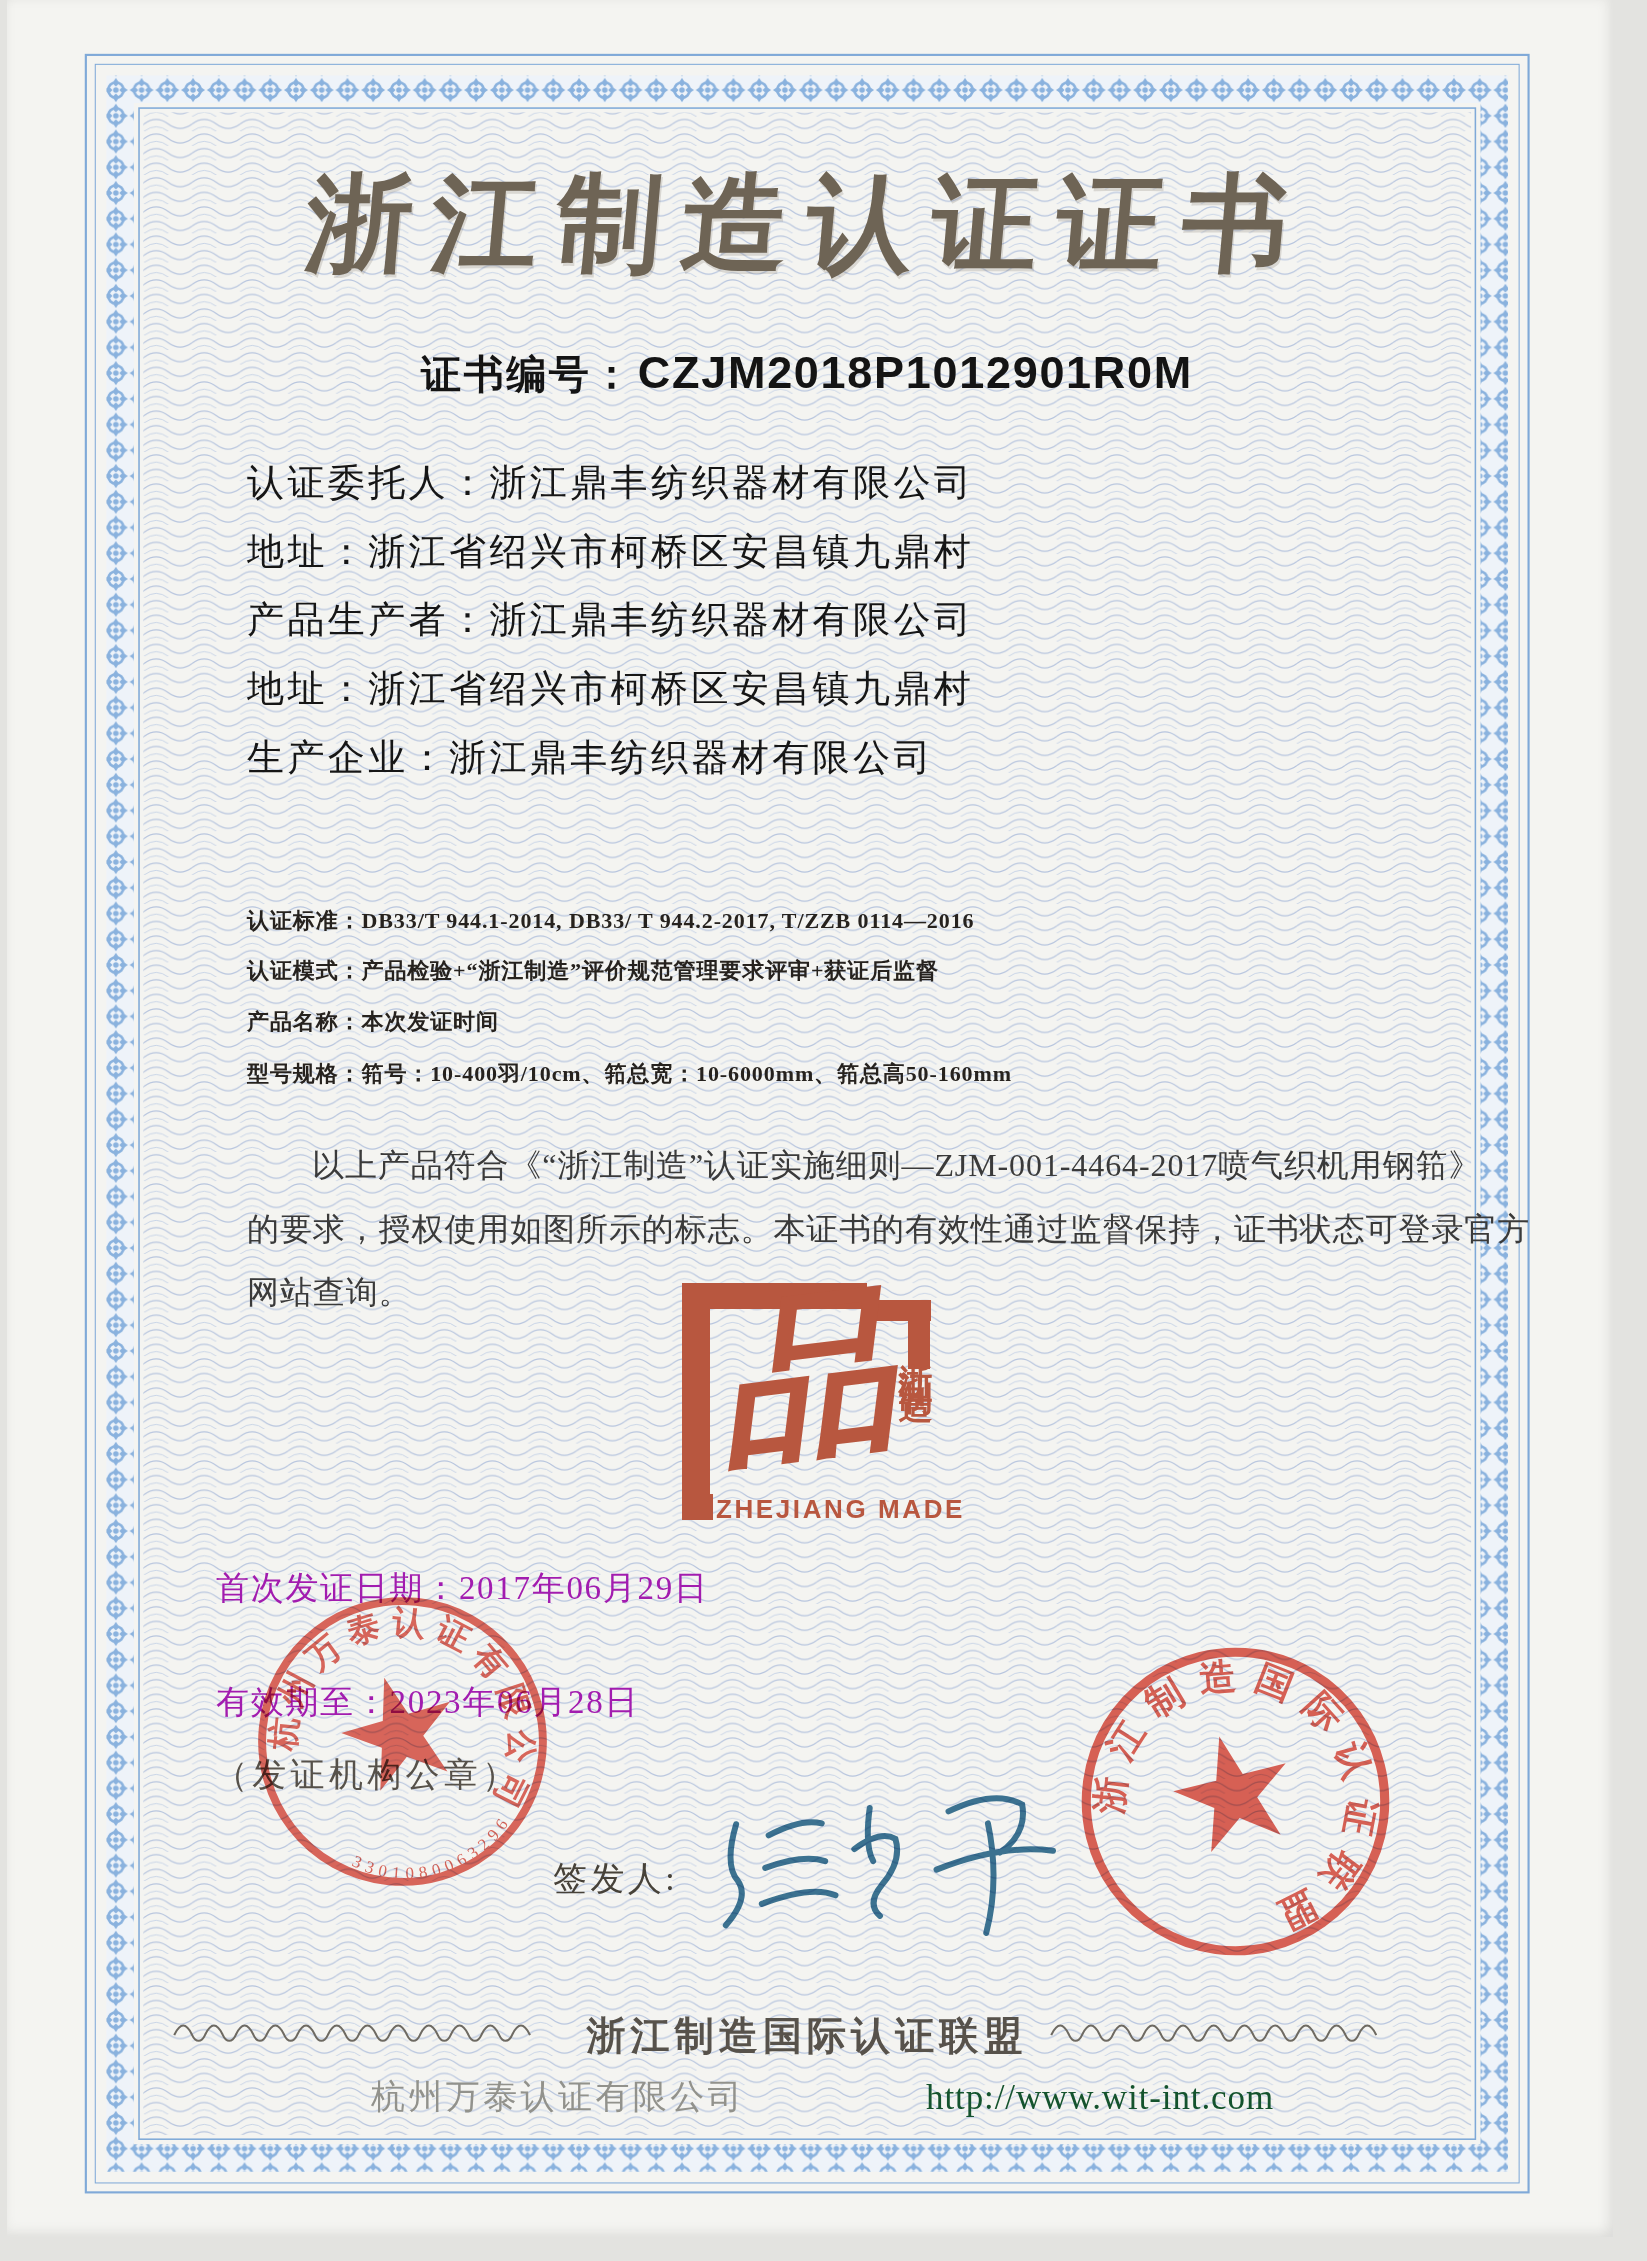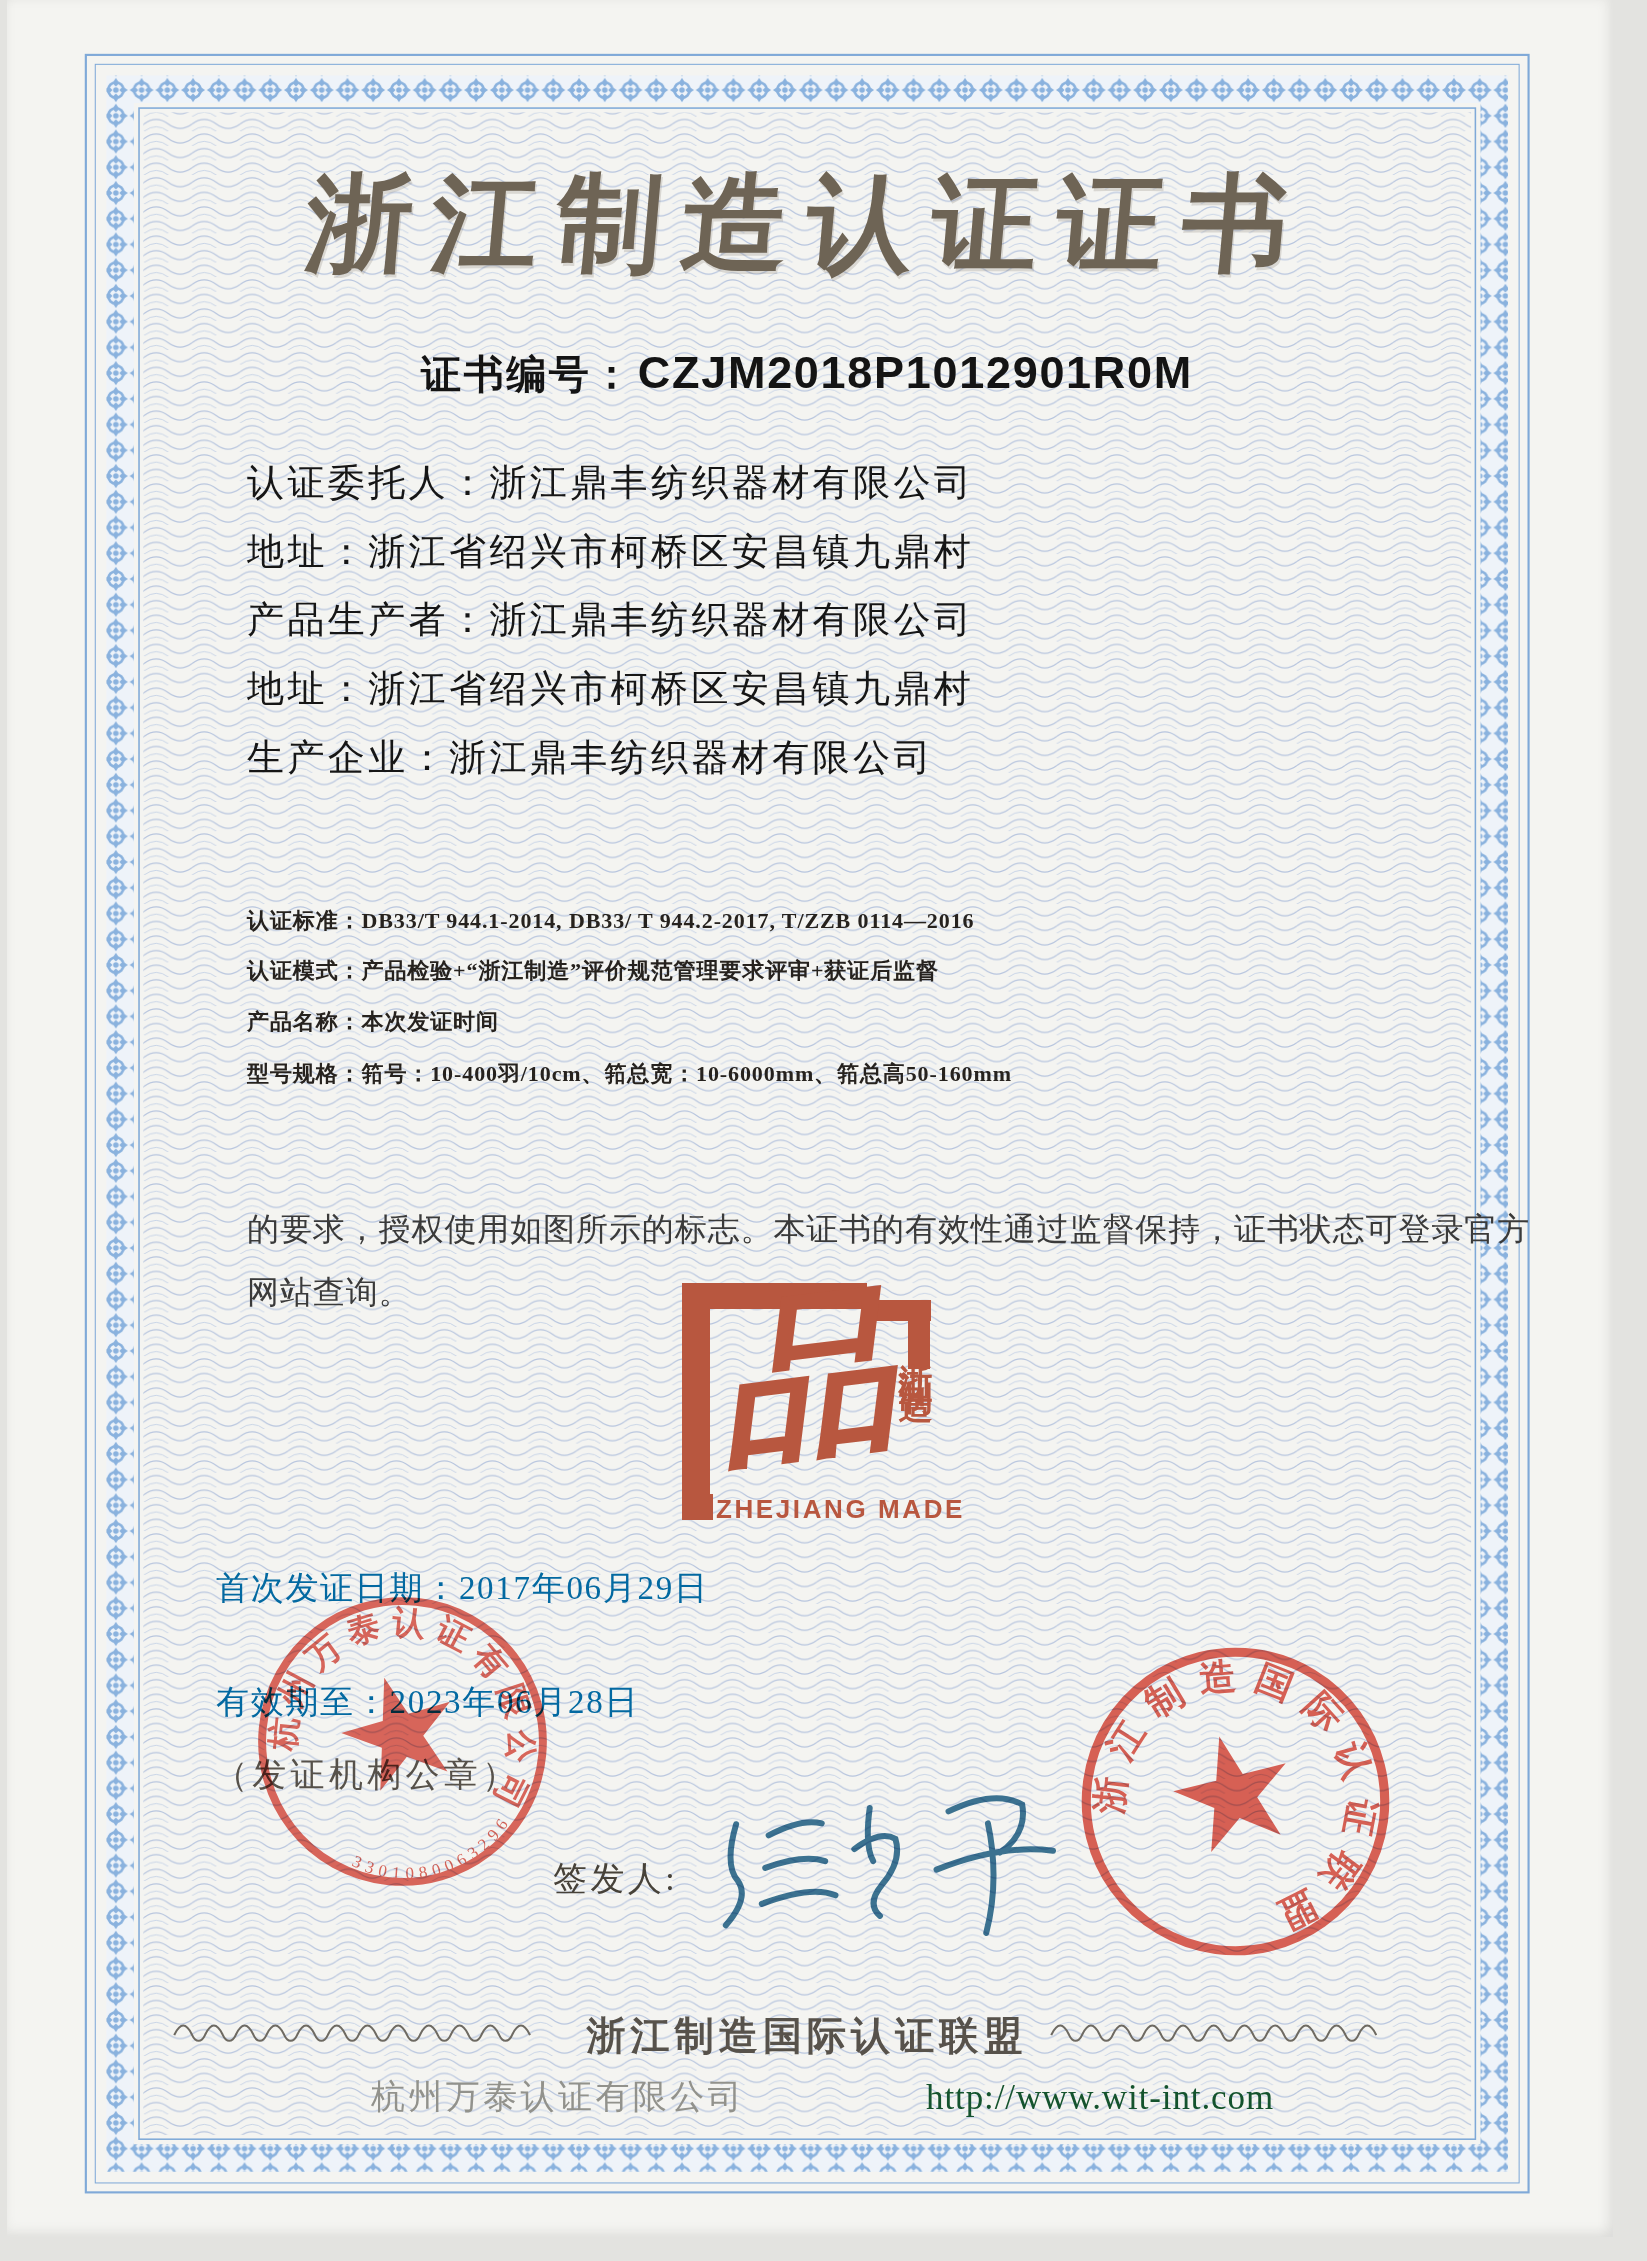--- a/index.html
+++ b/index.html
@@ -13,21 +13,21 @@
          letter-spacing:.18em;color:#6e6455;transform:skewX(-5deg);
          text-shadow:1.7px 2.6px 0 rgba(95,85,70,.18);}
   .certno{left:0;top:347px;width:1614px;text-align:center;color:#141414;
           font-family:"Liberation Sans",sans-serif;font-weight:bold;}
   .certno .lbl{font-size:40px;letter-spacing:2.6px;}
   .certno .val{font-size:45px;letter-spacing:1.7px;}
   .field{left:247px;font-family:"Liberation Sans",sans-serif;font-weight:normal;
          font-size:37px;letter-spacing:3.4px;color:#161616;}
   .spec{left:247px;font-weight:bold;font-size:22px;letter-spacing:0.9px;color:#26221e;}
   .stmt{left:247px;font-size:32px;letter-spacing:0.9px;color:#3a3a3a;}
-  .date{left:216px;font-size:33px;letter-spacing:1.7px;color:#0369a1;}
+  .date{left:216px;font-size:33px;letter-spacing:1.7px;color:#a21caf;}
   .sealnote{left:214px;top:1752px;font-size:34px;letter-spacing:4.3px;color:#56514a;}
   .signer{left:553px;top:1856px;font-size:34px;letter-spacing:3.4px;color:#474239;}
   .logo{left:682px;top:1283px;width:257px;height:242px;color:#b8573f;z-index:3;}
   .logo .bar{position:absolute;background:#b8573f;}
   .logo .pin{position:absolute;left:36px;top:6.9px;font-size:176px;font-weight:bold;
              font-style:italic;transform:rotate(-7deg);line-height:1;}
   .logo .side{position:absolute;left:211px;top:53px;writing-mode:vertical-rl;
               font-size:34px;font-weight:bold;letter-spacing:8.6px;
               font-family:"Liberation Sans",sans-serif;}
   .logo .made{position:absolute;left:34px;top:211px;font-size:26px;font-weight:bold;
@@ -80,20 +80,21 @@
   <div class="abs field" style="top:527px"><span>地址：</span><span>浙江省绍兴市柯桥区安昌镇九鼎村</span></div>
   <div class="abs field" style="top:595px"><span>产品生产者：</span><span>浙江鼎丰纺织器材有限公司</span></div>
   <div class="abs field" style="top:664px"><span>地址：</span><span>浙江省绍兴市柯桥区安昌镇九鼎村</span></div>
   <div class="abs field" style="top:733px"><span>生产企业：</span><span>浙江鼎丰纺织器材有限公司</span></div>
 
   <div class="abs spec" style="top:906px"><span>认证标准：</span><span>DB33/T 944.1-2014, DB33/ T 944.2-2017, T/ZZB 0114—2016</span></div>
   <div class="abs spec" style="top:956px"><span>认证模式：</span><span>产品检验+“浙江制造”评价规范管理要求评审+获证后监督</span></div>
   <div class="abs spec" style="top:1007px"><span>产品名称：</span><span>本次发证时间</span></div>
   <div class="abs spec" style="top:1059px"><span>型号规格：</span><span>筘号：10-400羽/10cm、筘总宽：10-6000mm、筘总高50-160mm</span></div>
 
+  <div class="abs stmt" style="top:1144px;padding-left:65px">以上产品符合《“浙江制造”认证实施细则—ZJM-001-4464-2017喷气织机用钢筘》</div>
   <div class="abs stmt" style="top:1208px">的要求，授权使用如图所示的标志。本证书的有效性通过监督保持，证书状态可登录官方</div>
   <div class="abs stmt" style="top:1271px">网站查询。</div>
 
   <div class="abs logo">
     <div class="bar" style="left:0;top:0;width:27.5px;height:237px"></div>
     <div class="bar" style="left:0;top:0;width:185px;height:26px"></div>
     <div class="bar" style="left:184px;top:17px;width:65px;height:20.6px"></div>
     <div class="bar" style="left:226px;top:17px;width:22px;height:69px"></div>
     <div class="bar" style="left:0;top:211px;width:31px;height:26px"></div>
     <div class="pin">品</div>

